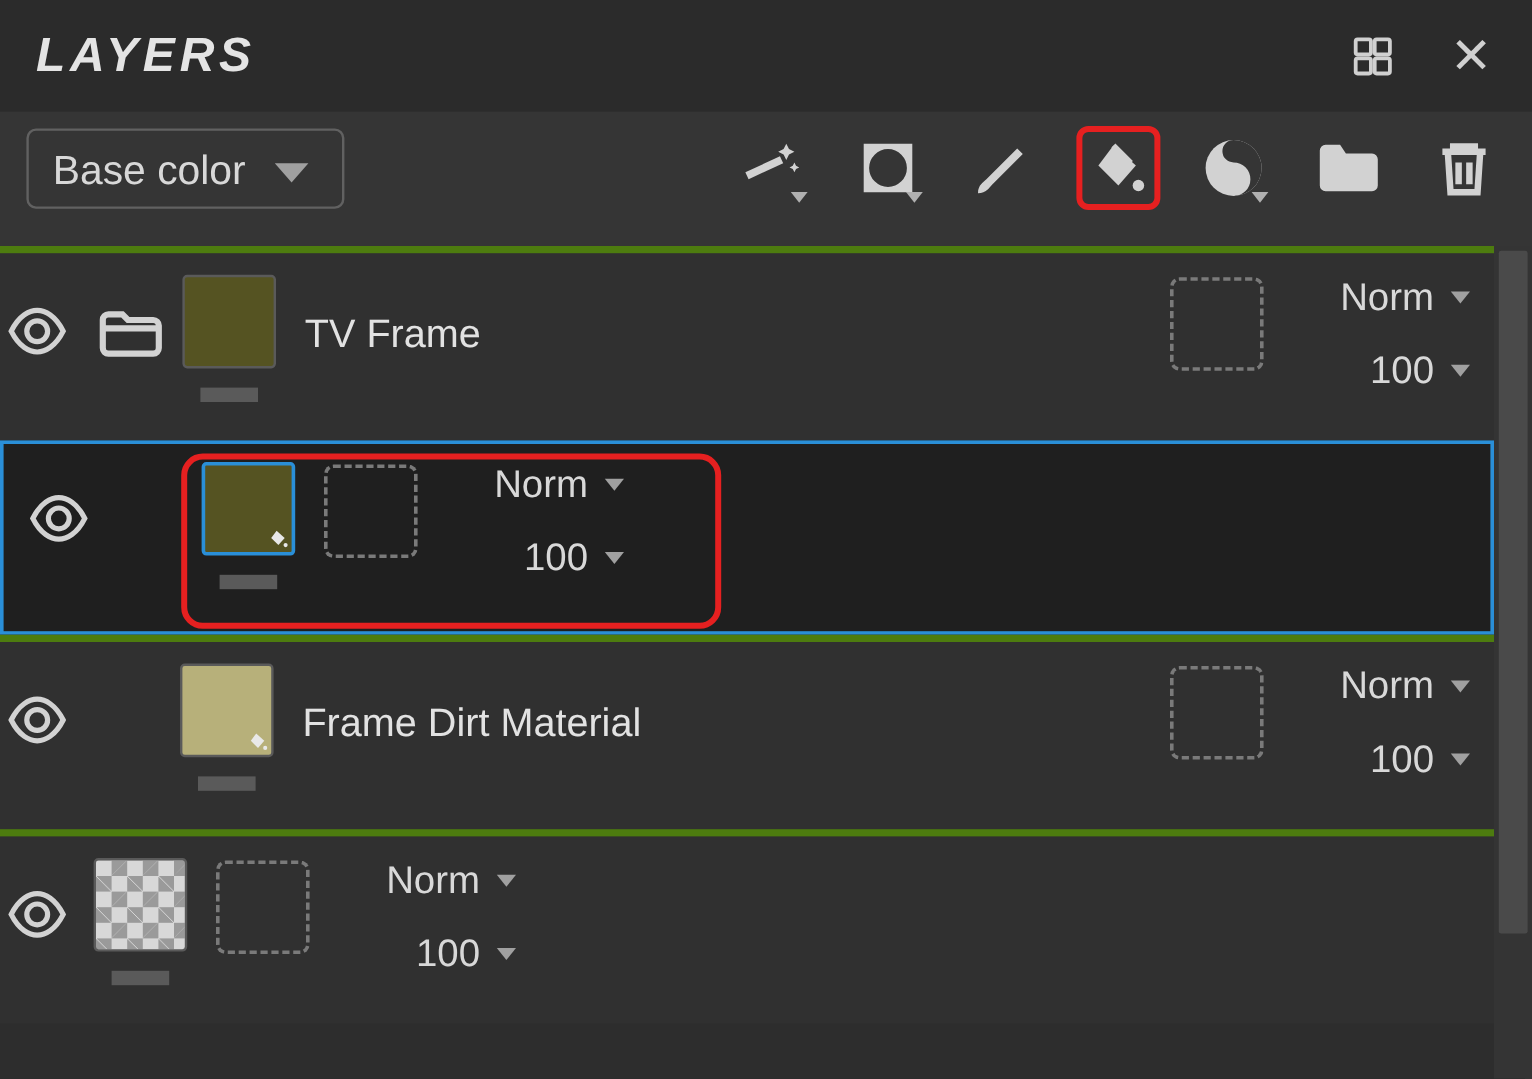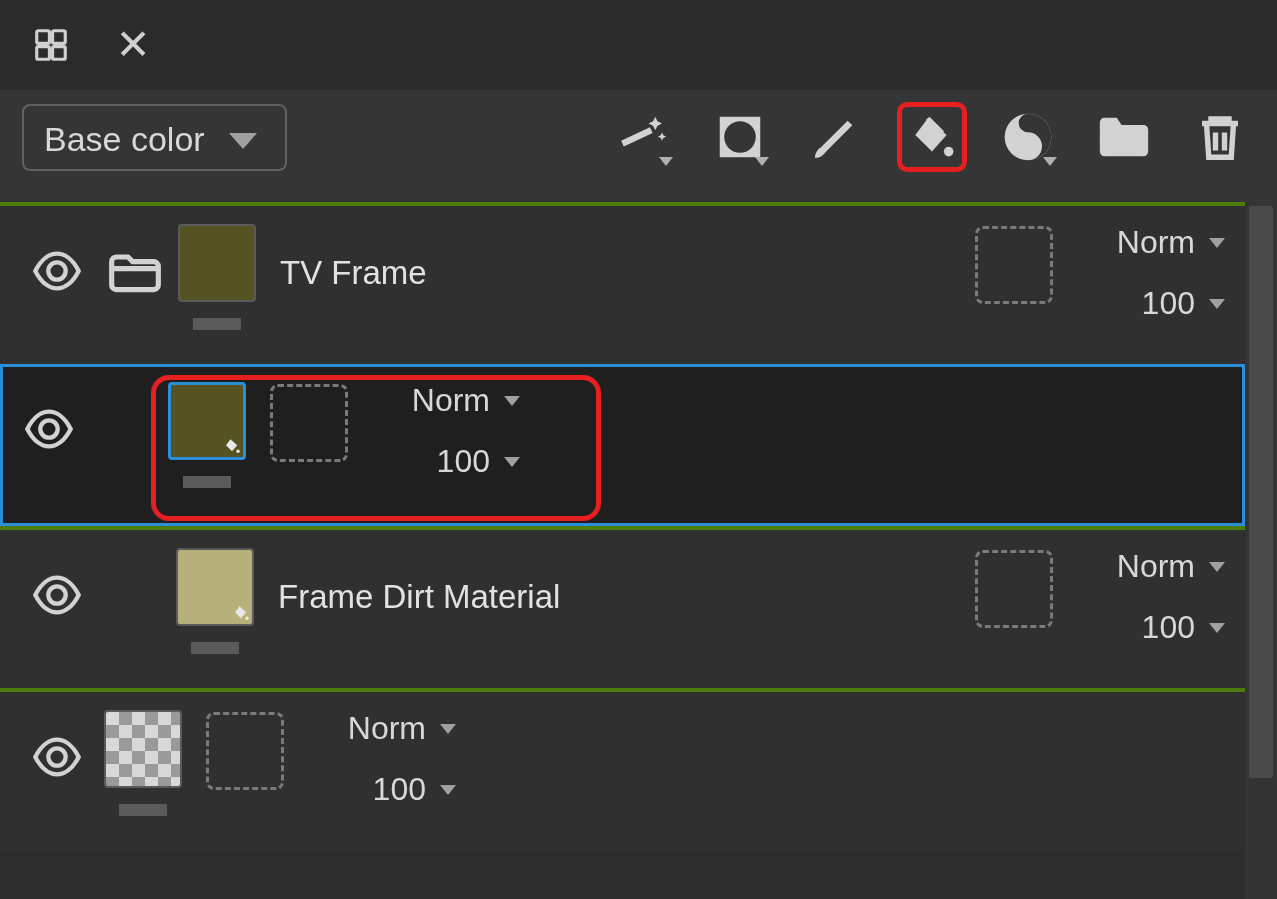--- a/index.html
+++ b/index.html
@@ -142,22 +142,22 @@
     height: 82%;
     background: #4a4a4a;
     border-radius: 2px;
   }
   .layers-list {
     padding-right: 32px;
   }
   .layer-row {
     display: flex;
     align-items: flex-start;
-    padding: 18px 20px 8px 28px;
-    border-top: 4px solid #4d7c0f;
+    padding: 18px 20px 8px 2px;
+    border-top: 6px solid #4d7c0f;
     background: #303030;
     position: relative;
     height: 162px;
   }
   .layer-row.selected {
     background: #1f1f1f;
     border: 3px solid #2a8fd8;
     padding: 15px 17px 5px 17px;
   }
   .vis-toggle {
@@ -271,20 +271,21 @@
     font-size: 32px;
     color: #d8d8d8;
   }
 </style>
 </head>
 <body>
 
 <div class="panel">
 
   <div class="panel-header">
+    <div class="panel-title">LAYERS</div>
     <div class="header-icons">
       <div class="header-icon">
         <svg width="38" height="38" viewBox="0 0 24 24" fill="none" stroke="currentColor" stroke-width="2">
           <rect x="3" y="3" width="8" height="8" rx="1"></rect>
             <rect x="13" y="3" width="8" height="8" rx="1"></rect>
           <rect x="3" y="13" width="8" height="8" rx="1"></rect>
             <rect x="13" y="13" width="8" height="8" rx="1"></rect>
         </svg>
       </div>
       <div class="header-icon">

